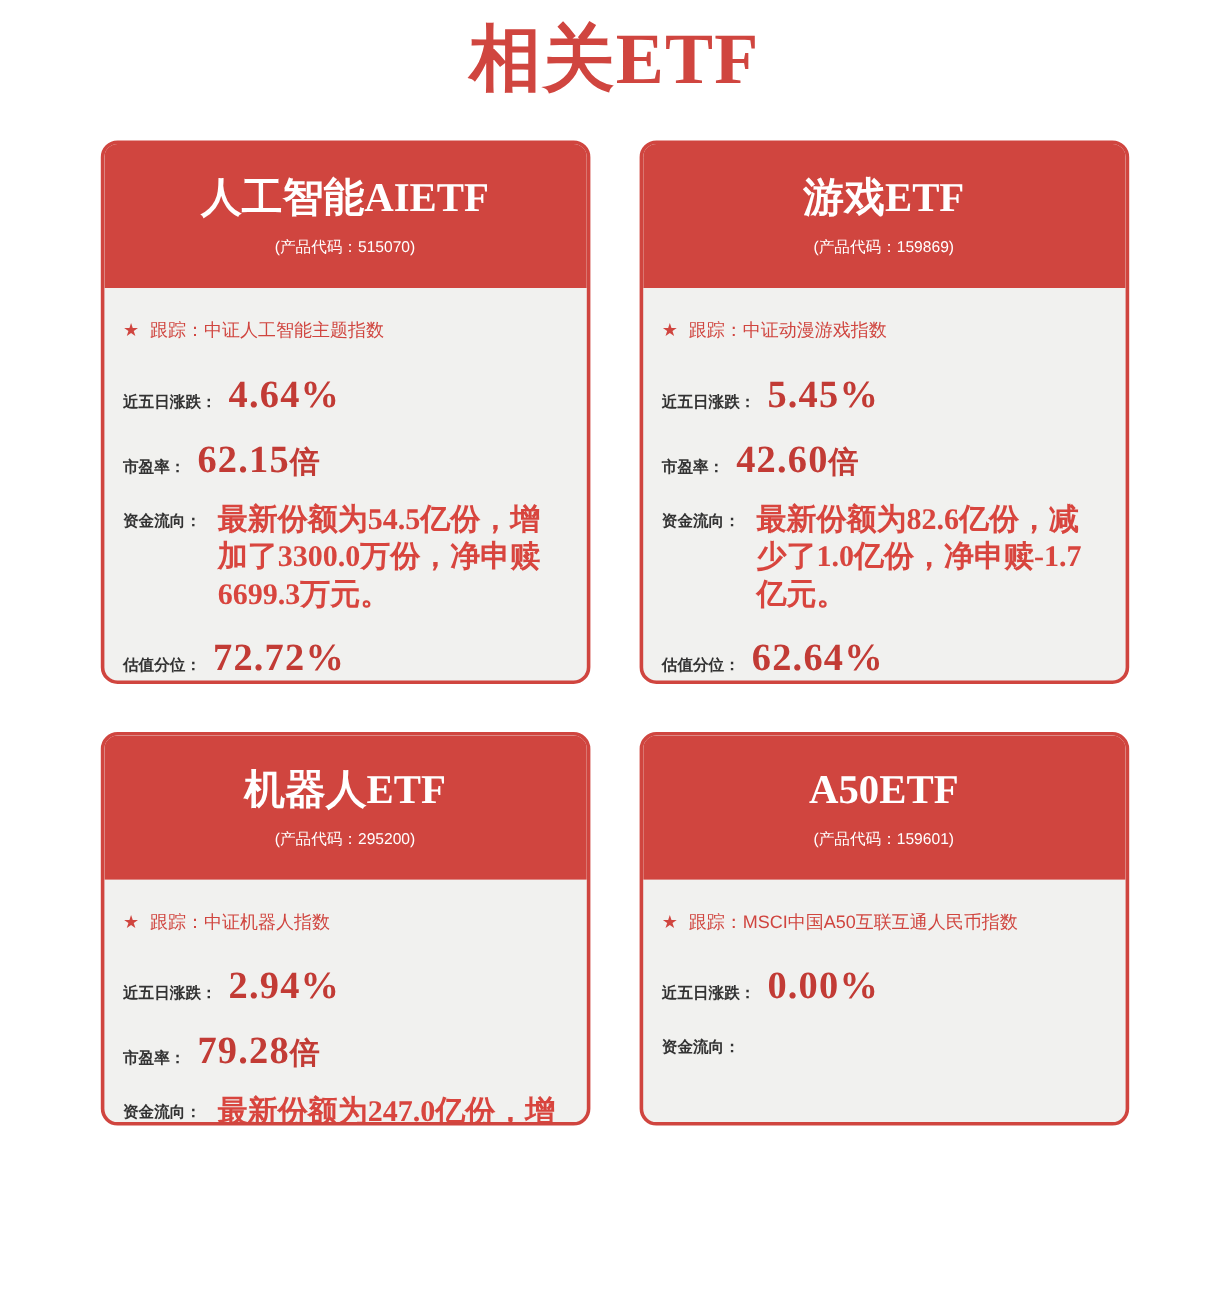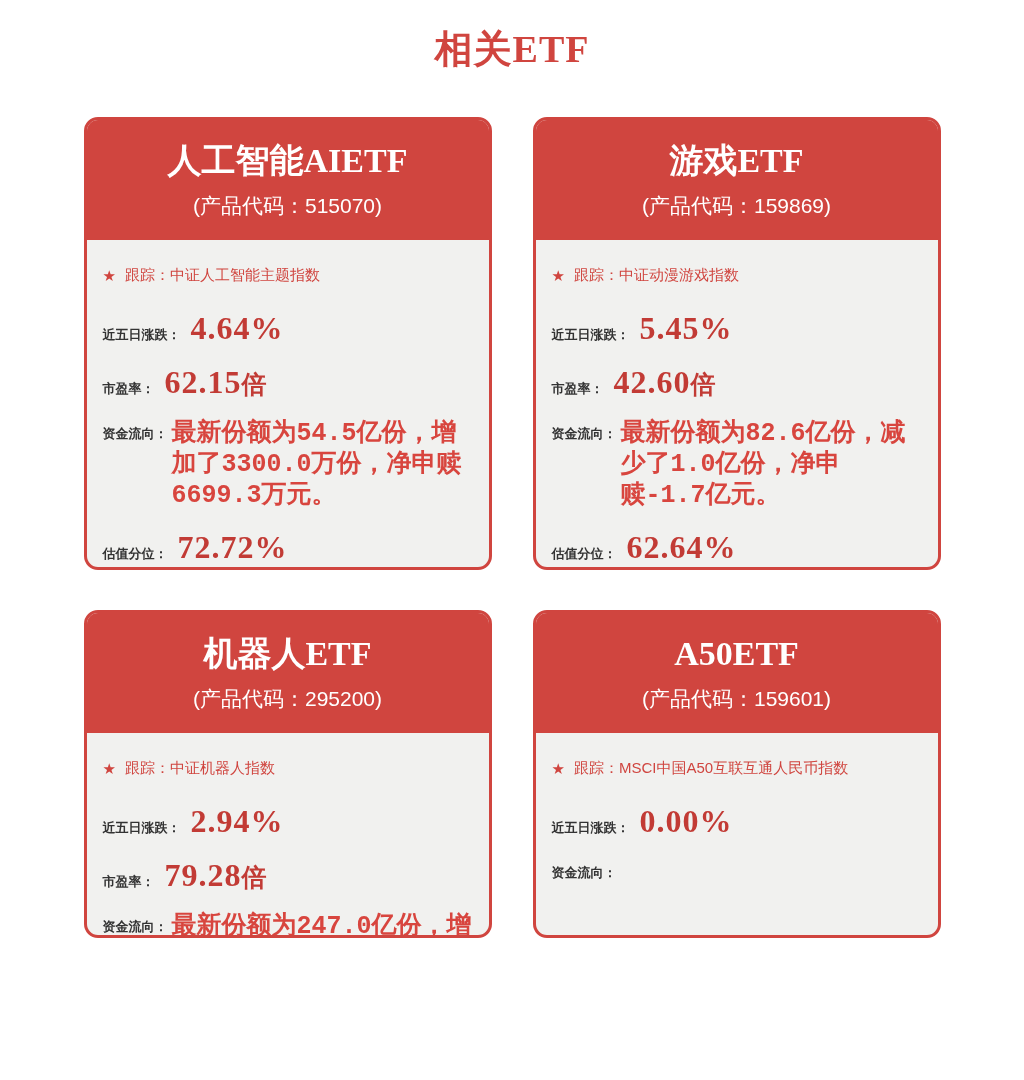--- a/index.html
+++ b/index.html
@@ -12,21 +12,21 @@
   *{box-sizing:border-box;}
   html,body{margin:0;padding:0;}
   body{
     width:1024px;height:1080px;background:#ffffff;
     font-family:"Liberation Sans",sans-serif;
     overflow:hidden;
   }
   .page-title{
     text-align:center;
     margin:16px 0 0 0;
-    font-size:38px;
+    font-size:60px;
     font-weight:bold;
     color:var(--accent-red);
     line-height:66px;
     letter-spacing:1px;
   }
   .page-title .zh{font-family:"Liberation Sans",sans-serif;}
   .page-title .en{font-family:"Liberation Serif",serif;}
 
   .cards-grid{
     width:857px;
@@ -55,21 +55,21 @@
     justify-content:center;
     text-align:center;
   }
   .card-title{
     font-size:34px;
     font-weight:bold;
     line-height:40px;
   }
   .card-title .en{font-family:"Liberation Serif",serif;}
   .card-code{
-    font-size:21px;
+    font-size:13px;
     margin-top:11px;
     font-weight:normal;
   }
 
   .card-body{
     padding:26px 16px 0 16px;
   }
   .track-row{
     display:flex;
     align-items:center;
@@ -110,22 +110,22 @@
   .flow-row{
     display:flex;
     align-items:flex-start;
     margin-bottom:18px;
   }
   .flow-row .metric-label{
     line-height:31px;
   }
   .flow-text{
     flex:1;
-    margin-left:4px;
-    font-family:Liberation Mono, monospace;
+    margin-left:14px;
+    font-family:Liberation Serif, serif;
     font-size:25px;
     font-weight:bold;
     color:var(--flow-red);
     line-height:31px;
   }
 </style>
 </head>
 <body>
 
 <h1 class="page-title">

